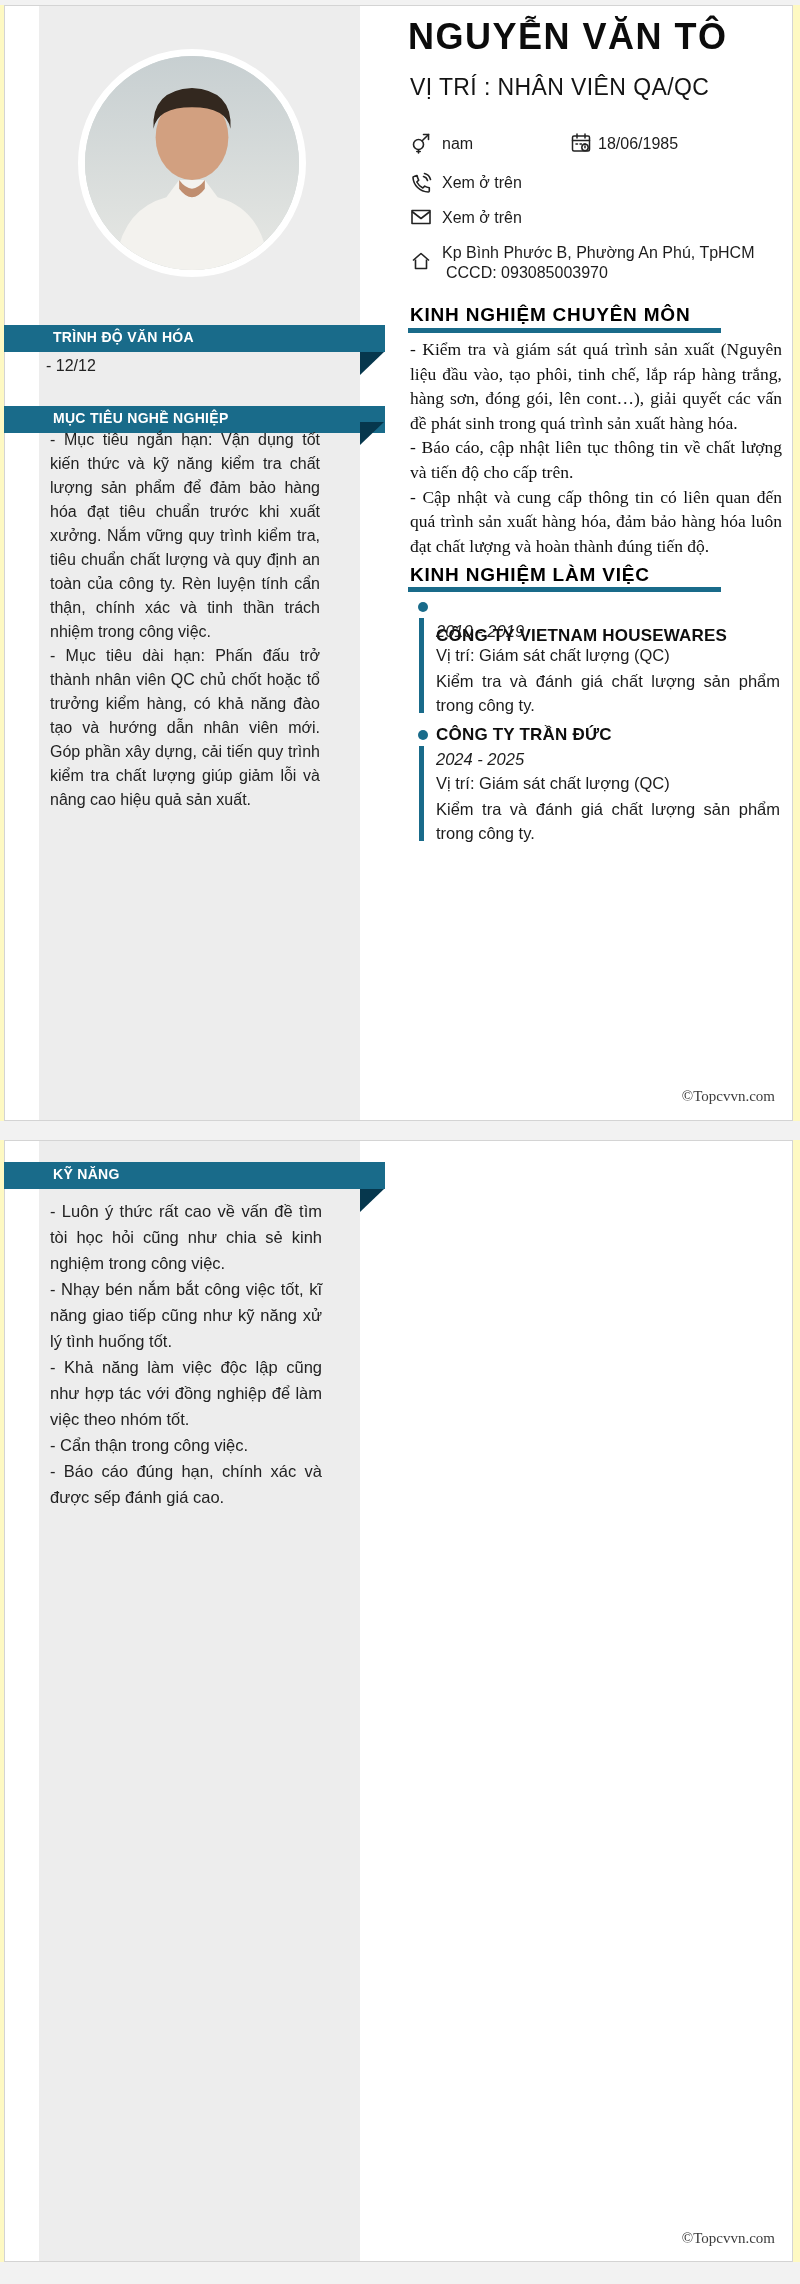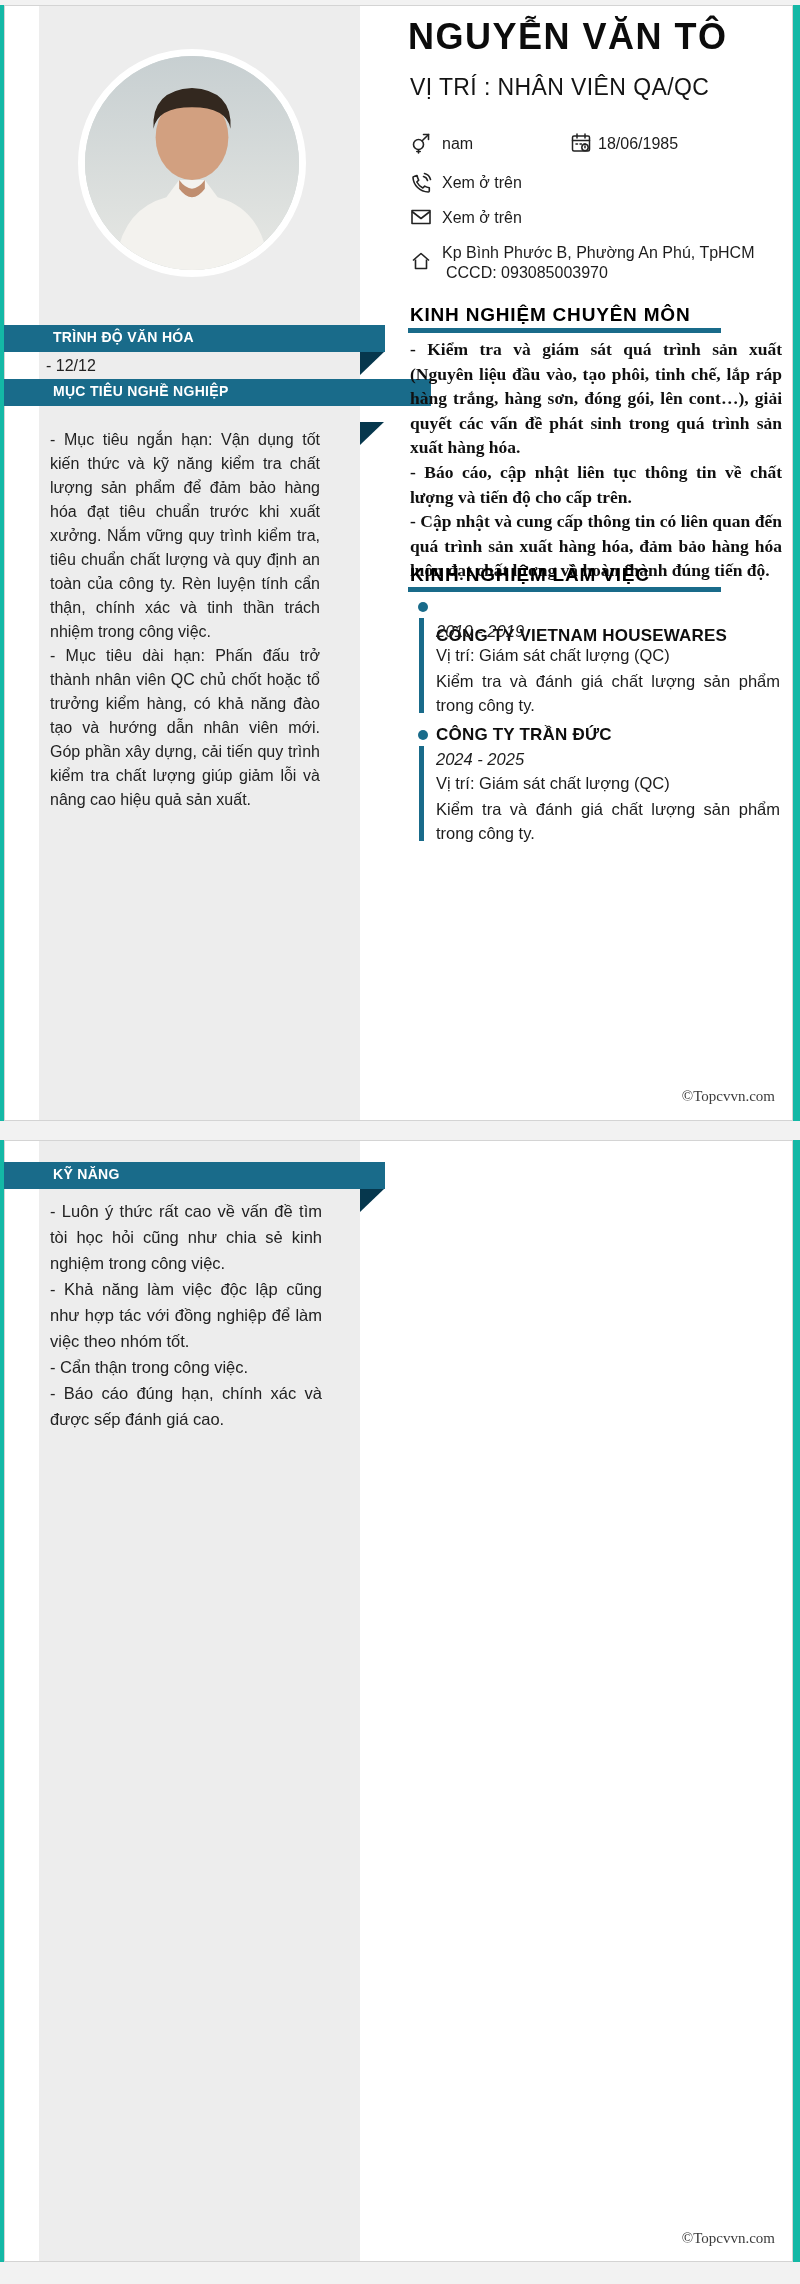--- a/index.html
+++ b/index.html
@@ -1,17 +1,17 @@
 <!DOCTYPE html>
 <html><head>
 <meta charset="utf-8">
 <style>
   html,body{margin:0;padding:0;}
   body{background:#ffffff;font-family:"Liberation Sans","DejaVu Sans",sans-serif;}
-  #canvas{position:relative;width:800px;height:2284px;background:#14b8a6;overflow:hidden;}
+  #canvas{position:relative;width:800px;height:2284px;background:#fef9c3;overflow:hidden;}
   .gapstrip{position:absolute;left:0;width:800px;background:#f2f2f2;}
   .card{position:absolute;left:4px;width:789px;background:#ffffff;border:1px solid #d4d4d4;box-sizing:border-box;}
   .panel{position:absolute;left:39px;width:321px;background:#ededed;}
   
   .band{position:absolute;left:4px;width:381px;height:27px;background:#196b8a;}
   .band .bandtitle{position:absolute;left:49px;top:4px;color:#ffffff;font-size:14px;font-weight:bold;letter-spacing:.3px;}
   .fold{position:absolute;left:360px;width:24px;height:23px;background:#06374d;clip-path:polygon(0 0,100% 0,0 100%);}
   
   .photo{position:absolute;left:78px;top:49px;width:228px;height:228px;border-radius:50%;border:7px solid #ffffff;box-sizing:border-box;overflow:hidden;background:#cfd6d6;}
   
@@ -123,32 +123,32 @@
   </div>
   <div class="crow" style="left:442px;top:244px;">Kp Bình Phước B, Phường An Phú, TpHCM</div>
   <div class="crow" style="left:446px;top:264px;">CCCD: 093085003970</div>
 
   <div class="band" style="top:325px;">
     <span class="bandtitle">TRÌNH ĐỘ VĂN HÓA</span>
   </div>
   <div class="fold" style="top:352px;"></div>
   <div class="eduvalue">- 12/12</div>
 
-  <div class="band" style="top:379px;padding-left:46px;">
+  <div class="band" style="top:406px;">
     <span class="bandtitle">MỤC TIÊU NGHỀ NGHIỆP</span>
   </div>
   <div class="fold" style="top:422px;"></div>
   <div class="sidetext" style="top:428px;">
     <p>- Mục tiêu ngắn hạn: Vận dụng tốt kiến thức và kỹ năng kiểm tra chất lượng sản phẩm để đảm bảo hàng hóa đạt tiêu chuẩn trước khi xuất xưởng. Nắm vững quy trình kiểm tra, tiêu chuẩn chất lượng và quy định an toàn của công ty. Rèn luyện tính cẩn thận, chính xác và tinh thần trách nhiệm trong công việc.</p>
     <p>- Mục tiêu dài hạn: Phấn đấu trở thành nhân viên QC chủ chốt hoặc tổ trưởng kiểm hàng, có khả năng đào tạo và hướng dẫn nhân viên mới. Góp phần xây dựng, cải tiến quy trình kiểm tra chất lượng giúp giảm lỗi và nâng cao hiệu quả sản xuất.</p>
   </div>
 
   <div class="h-right" style="top:304px;">KINH NGHIỆM CHUYÊN MÔN</div>
   <div class="underline" style="top:328px;"></div>
-  <div class="serifblock" style="top:337px;font-weight:bold;">
+  <div class="serifblock" style="top:337px;">
     <p>- Kiểm tra và giám sát quá trình sản xuất (Nguyên liệu đầu vào, tạo phôi, tinh chế, lắp ráp hàng trắng, hàng sơn, đóng gói, lên cont…), giải quyết các vấn đề phát sinh trong quá trình sản xuất hàng hóa.</p>
     <p>- Báo cáo, cập nhật liên tục thông tin về chất lượng và tiến độ cho cấp trên.</p>
     <p>- Cập nhật và cung cấp thông tin có liên quan đến quá trình sản xuất hàng hóa, đảm bảo hàng hóa luôn đạt chất lượng và hoàn thành đúng tiến độ.</p>
   </div>
 
   <div class="h-right" style="top:564px;">KINH NGHIỆM LÀM VIỆC</div>
   <div class="underline" style="top:587px;"></div>
 
   <div class="bullet" style="top:602px;"></div>
   <div class="compname" style="top:626px;">CÔNG TY VIETNAM HOUSEWARES</div>
@@ -169,20 +169,21 @@
   <div class="card" style="top:1140px;height:1122px;"></div>
   <div class="panel" style="top:1141px;height:1120px;"></div>
 
   <div class="band" style="top:1162px;">
     <span class="bandtitle">KỸ NĂNG</span>
   </div>
   <div class="fold" style="top:1189px;"></div>
 
   <div class="skillsblock">
     <p>- Luôn ý thức rất cao về vấn đề tìm tòi học hỏi cũng như chia sẻ kinh nghiệm trong công việc.</p>
+    <p>- Nhạy bén nắm bắt công việc tốt, kĩ năng giao tiếp cũng như kỹ năng xử lý tình huống tốt.</p>
     <p>- Khả năng làm việc độc lập cũng như hợp tác với đồng nghiệp để làm việc theo nhóm tốt.</p>
     <p>- Cẩn thận trong công việc.</p>
     <p>- Báo cáo đúng hạn, chính xác và được sếp đánh giá cao.</p>
   </div>
 
   <div class="watermark" style="left:565px;top:2230px;">©Topcvvn.com</div>
 
 </div>
 
 </body></html>

